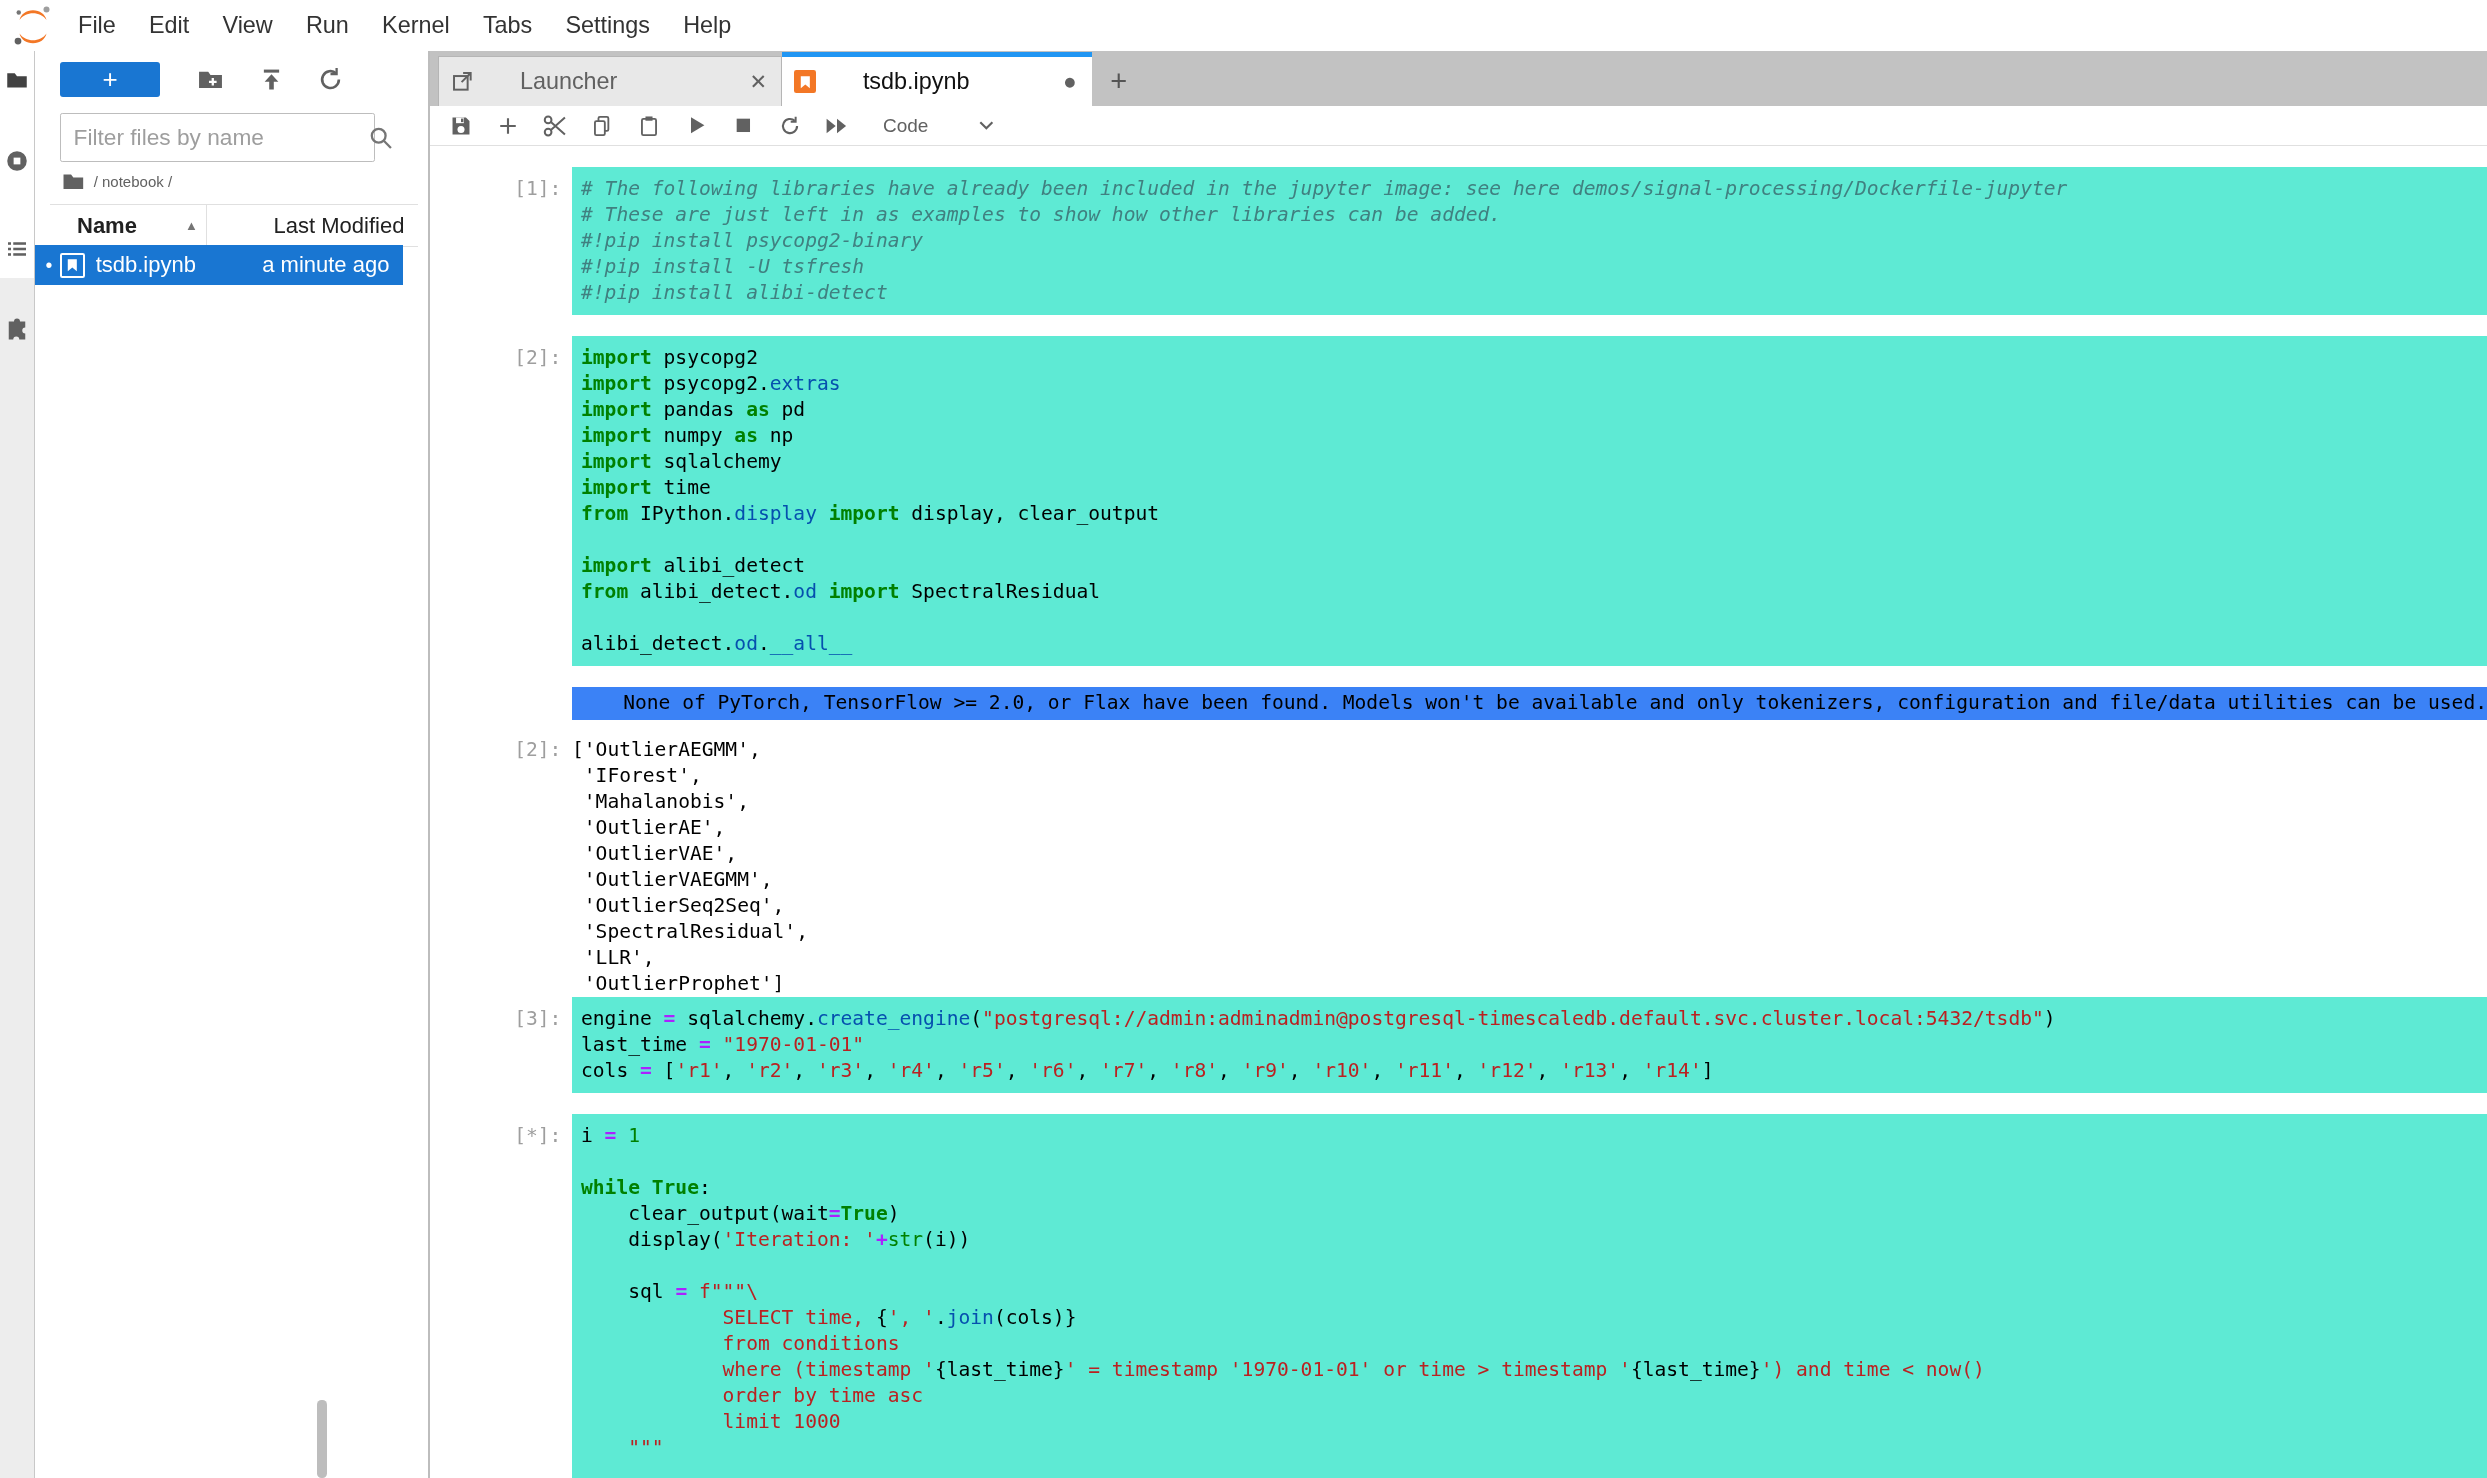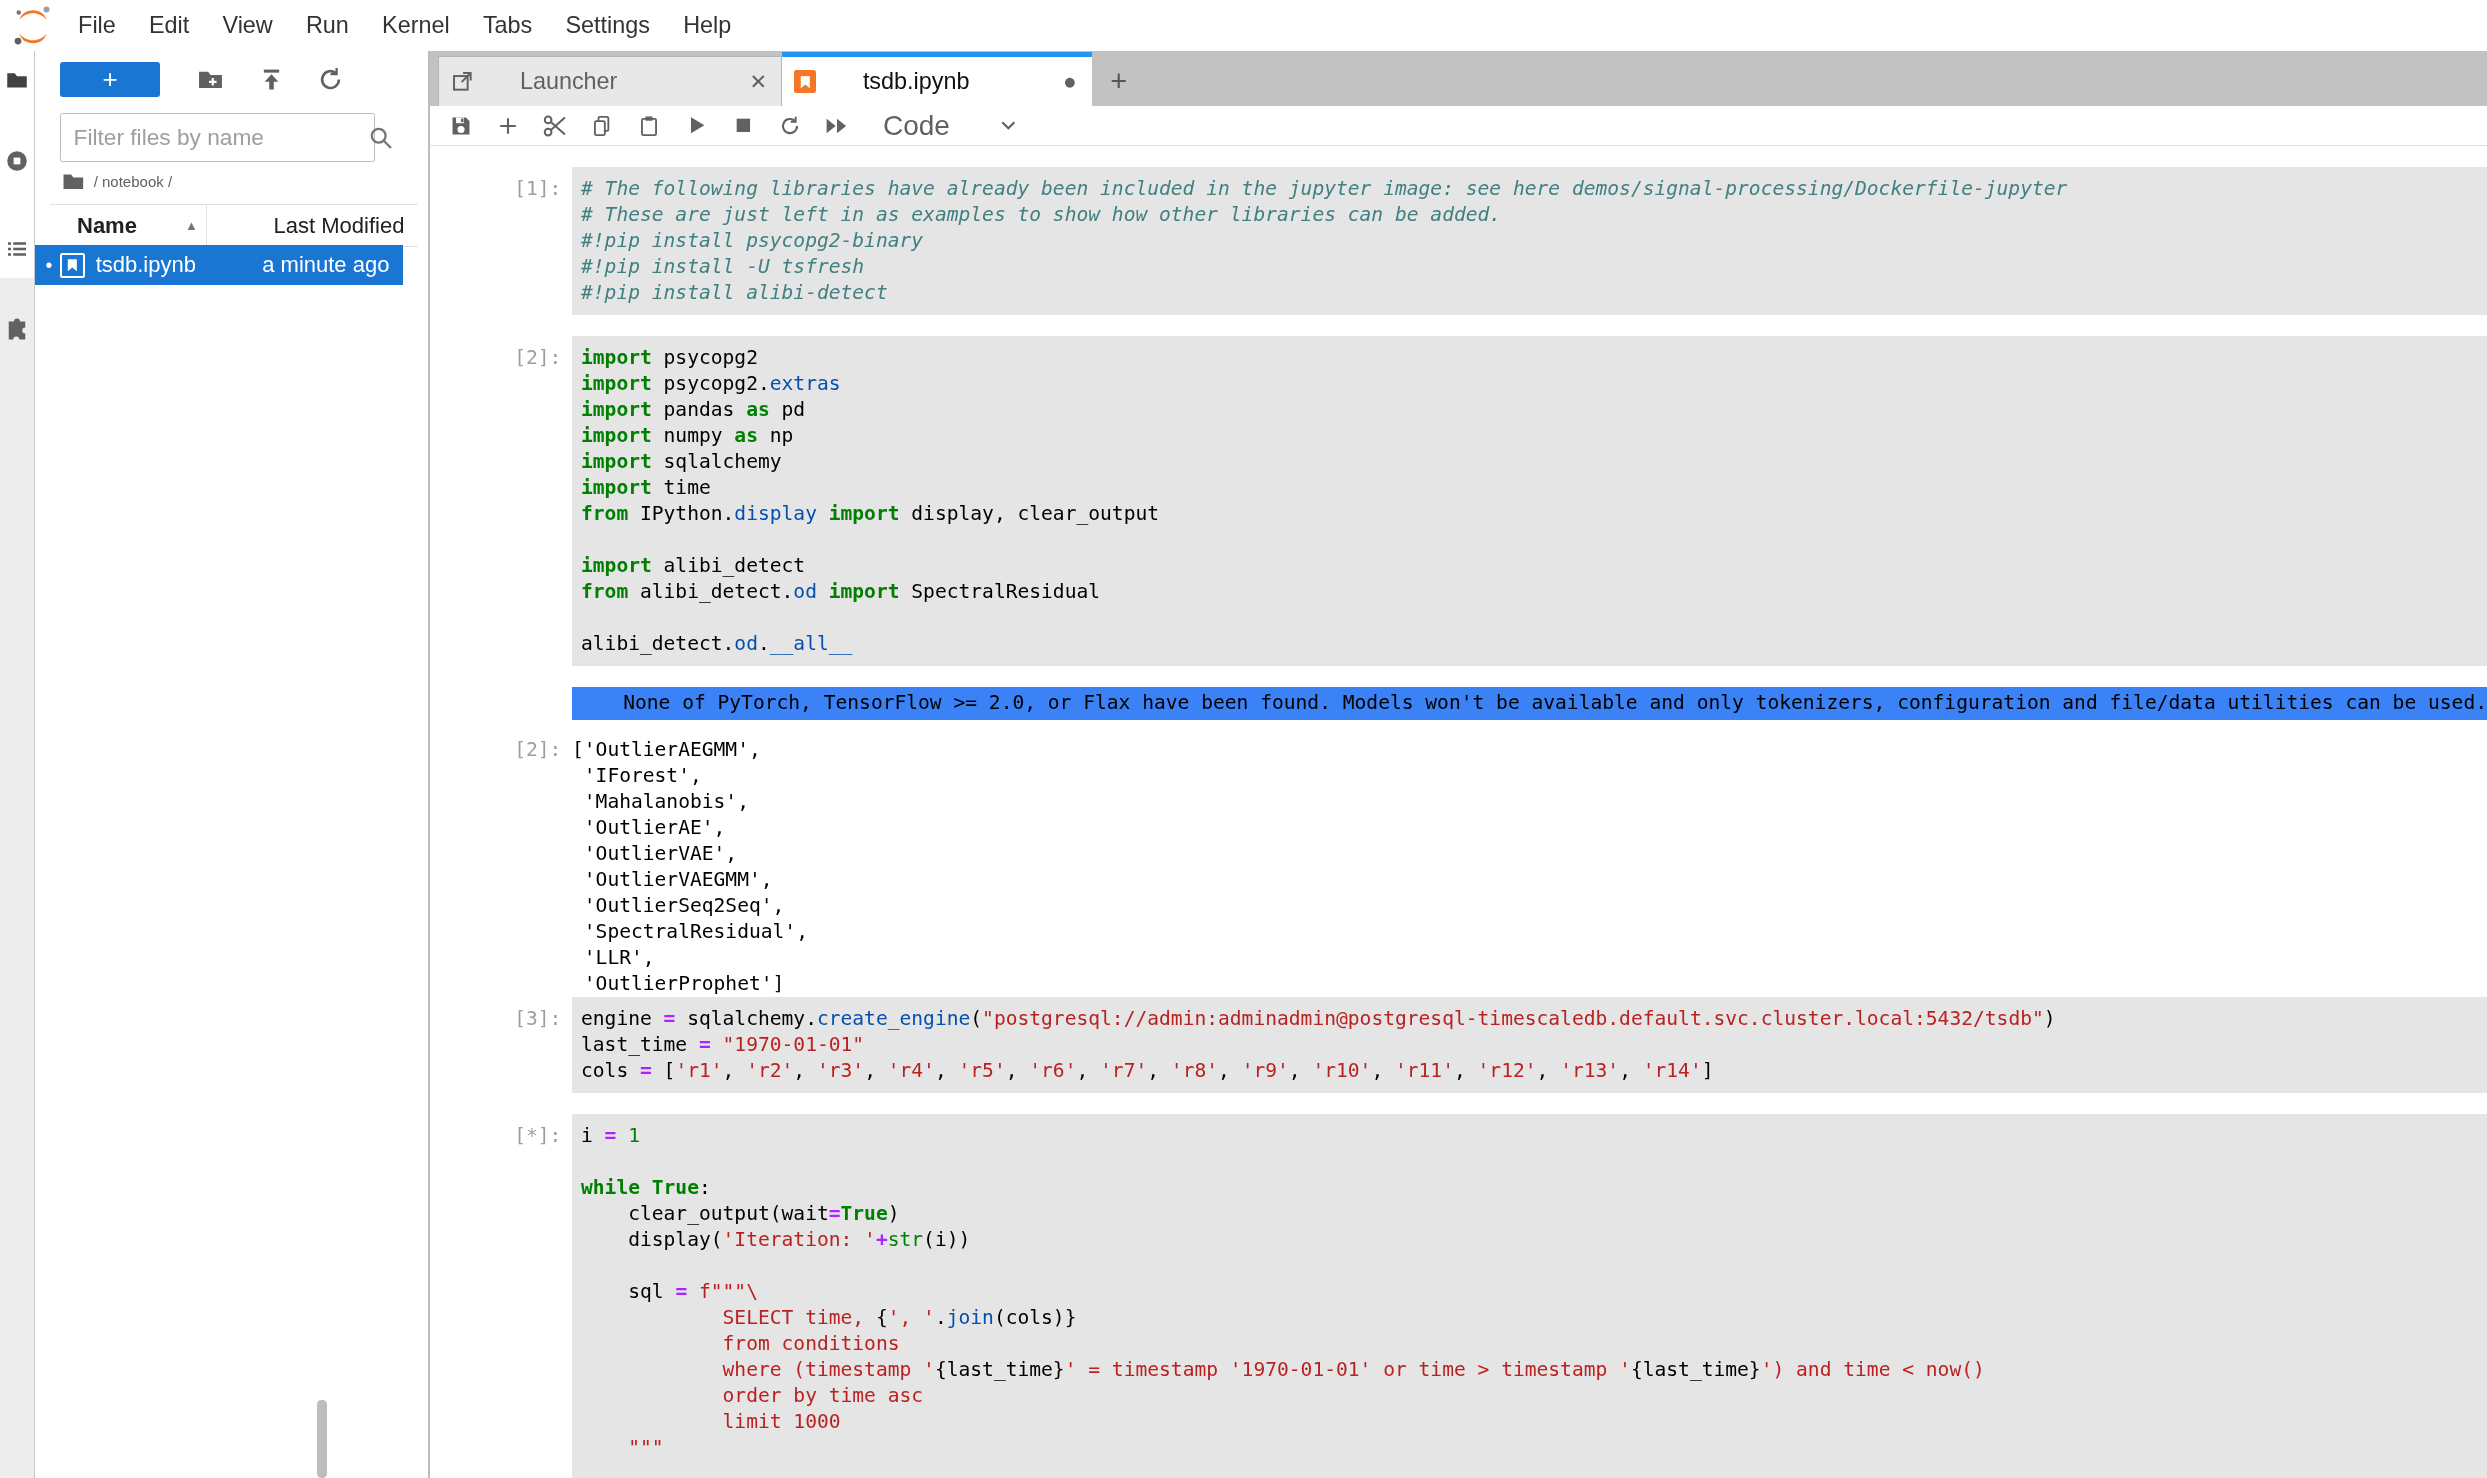--- a/index.html
+++ b/index.html
@@ -62,29 +62,29 @@
   .tab.active .tlabel{margin-left:10.6px;flex:1;}
   .dirty-dot{margin-right:15px;font-size:22.7px;color:#616161;}
   .newtab{width:42px;height:45px;display:flex;align-items:center;justify-content:center;
           font-size:29px;color:#555;margin-left:6px;margin-bottom:2.3px;}
   
   .nbtoolbar{position:absolute;left:0;top:55px;width:100%;height:39px;background:#fff;
              border-bottom:1.5px solid #e0e0e0;display:flex;align-items:center;}
   .tb-ic{width:26px;height:26px;color:#616161;flex:none;margin-left:21px;display:flex;
          align-items:center;justify-content:center;font-size:22.7px;}
   .tb-ic:first-child{margin-left:18px;}
-  .tb-mode{margin-left:33px;font-size:28px;color:#616161;}
+  .tb-mode{margin-left:33px;font-size:19px;color:#616161;}
   .tb-caret{width:22.7px;height:22.7px;color:#616161;margin-left:47px;}
   
   .content{position:absolute;left:0;top:96px;width:100%;height:1332px;overflow:hidden;
            padding-top:19.6px;box-sizing:border-box;}
   .cell{display:flex;margin-bottom:21px;}
   .prompt{width:142px;flex:none;text-align:right;padding:9px 10.6px 0 0;box-sizing:border-box;
           color:#9e9e9e;font:19.6px/26px "DejaVu Sans Mono",monospace;}
-  .inp{flex:1;background:#e5e5e5;padding:9px 12px 9px 9px;}
+  .inp{flex:1;background:#5eead4;padding:9px 12px 9px 9px;}
   pre.code{margin:0;font:19.6px/26px "DejaVu Sans Mono",monospace;white-space:pre;color:#000;}
   .out-stderr{margin-left:142px;margin-top:10.6px;background:#3b82f6;padding:3.8px 0 3.8px 9px;text-align:right;}
   .out-stderr pre{margin:0;font:19.6px/26px "DejaVu Sans Mono",monospace;white-space:pre;color:#000;}
   .out-result{display:flex;margin-top:7.6px;}
   .out-result .res{flex:1;padding-top:9px;}
   .tok-k{color:#008000;font-weight:bold}
   .tok-b{color:#008000}
   .tok-s{color:#ba2121}
   .tok-c{color:#408080;font-style:italic}
   .tok-o{color:#aa22ff;font-weight:bold}

